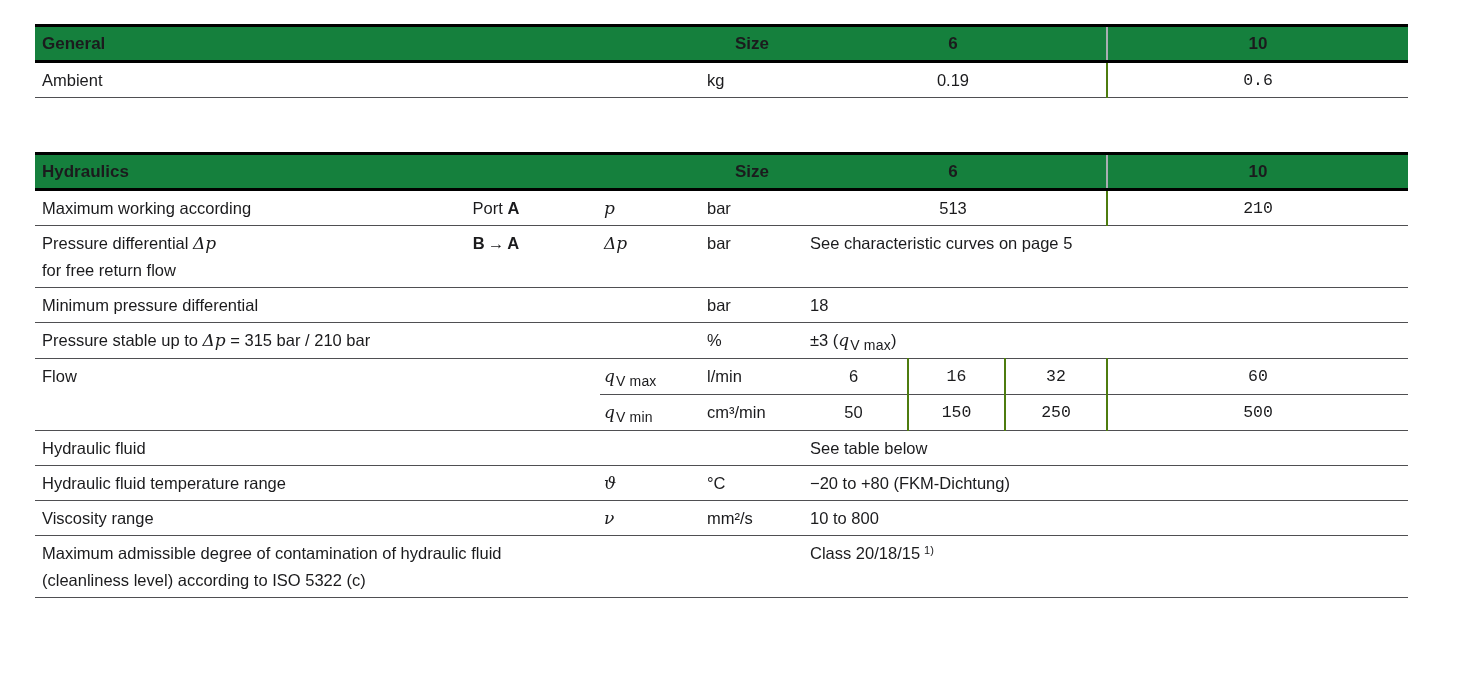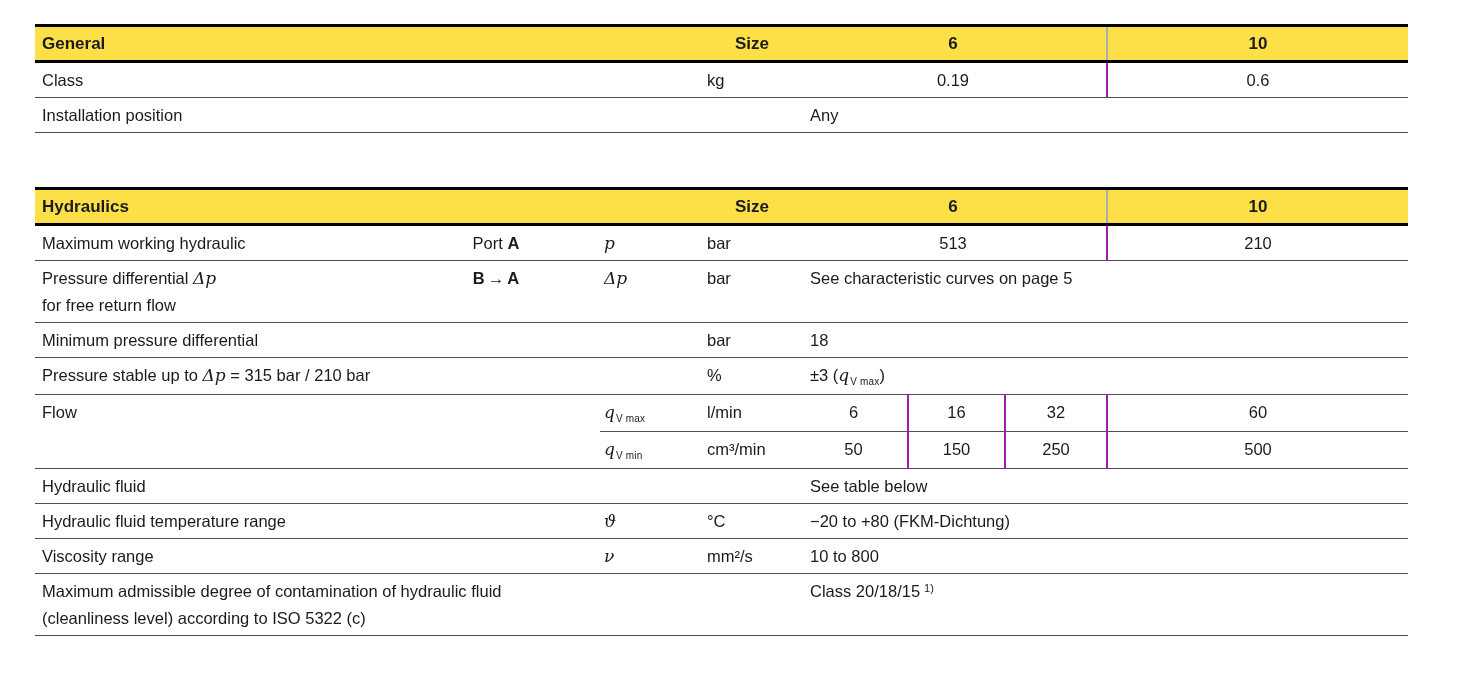--- a/index.html
+++ b/index.html
@@ -21,43 +21,43 @@
     line-height:21px;
     vertical-align:top;
     padding:7px 0 6px 0;
     border-bottom:1px solid #4f4f52;
     overflow:hidden;
     white-space:nowrap;
   }
   tr.hd td{
     font-weight:700;
     font-size:17px;
-    background:#fde047;
+    background:#15803d;
     border-top:3px solid #000000;
     border-bottom:3px solid #000000;
     padding-top:6px;padding-bottom:6px;
   }
   td.lbl{padding-left:7px;}
   td.port{padding-left:2px;text-align:center;}
   td.sym{padding-left:4px;}
   td.unit{padding-left:2px;}
   td.val{padding-left:10px;}
   td.center{text-align:center;padding-left:0;}
   td.size-lbl{text-align:center;padding-right:1px;}
   td.dvl{border-left:2px solid #a9aeb3;margin-left:36px;}
-  td.dvd{border-left:2px solid #a21caf;}
+  td.dvd{border-left:2px solid #4d7c0f;font-family:Liberation Mono, monospace;}
   .msym{
     font-family:"DejaVu Serif",serif;
     font-style:italic;
     font-size:17px;
   }
   .sub{
     display:inline-block;
     transform:translateY(4px);
-    font-size:10px;
+    font-size:14px;
     font-style:normal;
     font-weight:400;
     font-family:"Liberation Sans",sans-serif;
     margin-left:1px;
     letter-spacing:0.2px;
   }
   .sup{
     display:inline-block;
     transform:translateY(-5px);
     font-size:11px;
@@ -84,29 +84,24 @@
         <col style="width:301px">
     </colgroup>
     <tbody>
       <tr class="hd">
         <td class="lbl" colspan="3">General</td>
         <td class="size-lbl">Size</td>
         <td class="center" colspan="3">6</td>
         <td class="center dvl">10</td>
       </tr>
       <tr>
-        <td class="lbl" colspan="3">Class</td>
+        <td class="lbl" colspan="3">Ambient</td>
         <td class="unit">kg</td>
         <td class="center" colspan="3">0.19</td>
         <td class="center dvd">0.6</td>
-      </tr>
-      <tr>
-        <td class="lbl" colspan="3">Installation position</td>
-        <td class="unit"></td>
-        <td class="val" colspan="4">Any</td>
       </tr>
     </tbody>
   </table>
 
   <table class="spec t2">
     <colgroup>
       <col style="width:355px">
         <col style="width:210px">
         <col style="width:105px">
         <col style="width:95px">
@@ -117,21 +112,21 @@
     </colgroup>
     <tbody>
       <tr class="hd">
         <td class="lbl" colspan="3">Hydraulics</td>
         <td class="size-lbl">Size</td>
         <td class="center" colspan="3">6</td>
         <td class="center dvl">10</td>
       </tr>
 
       <tr>
-        <td class="lbl">Maximum working hydraulic</td>
+        <td class="lbl">Maximum working according</td>
         <td class="port"><span>Port </span><span class="pb">A</span></td>
         <td class="sym"><span class="msym">p</span></td>
         <td class="unit">bar</td>
         <td class="center" colspan="3">513</td>
         <td class="center dvd">210</td>
       </tr>
 
       <tr>
         <td class="lbl">
           <span>Pressure differential </span><span class="msym">Δp</span>

